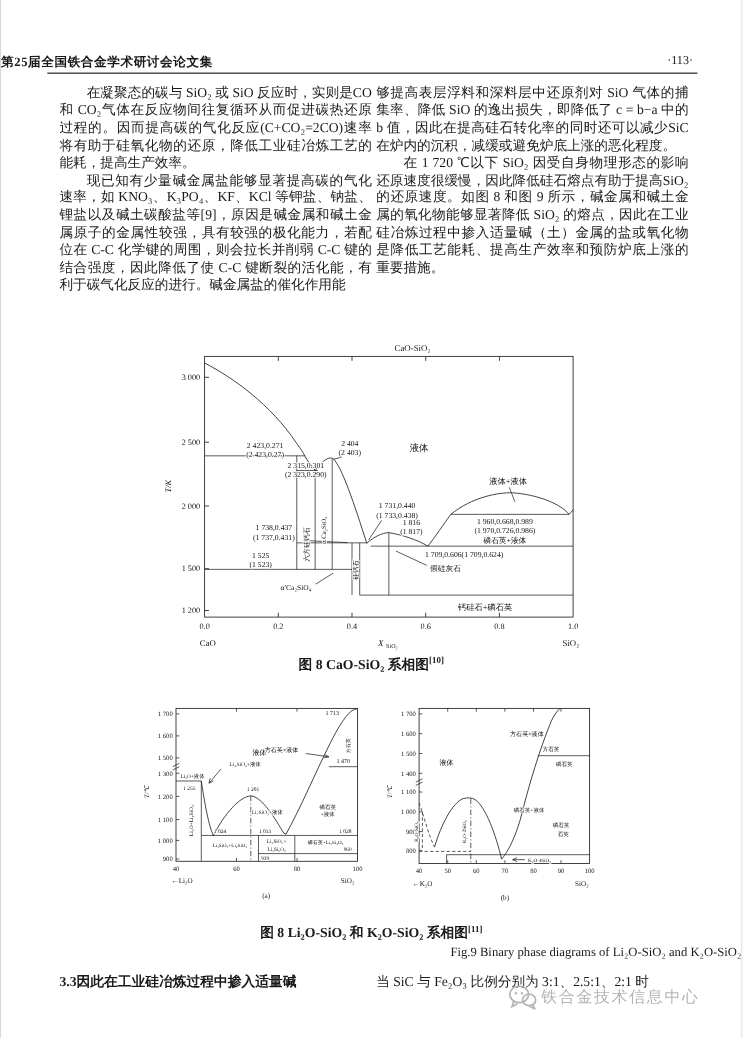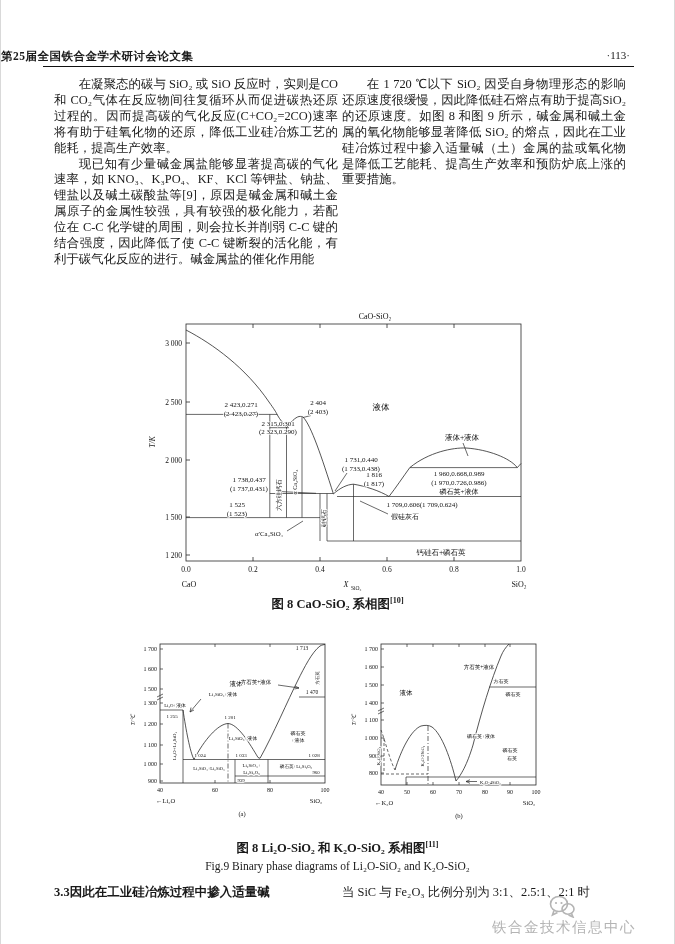--- a/index.html
+++ b/index.html
@@ -26,43 +26,44 @@
   .lnThin{stroke:#2a2a2a;stroke-width:.7;fill:none;}
   .dash{stroke-dasharray:3 2;}
   .dashdot{stroke-dasharray:5 2 1 2;}
   .fig8{position:absolute;left:140px;top:310px;}
   .fig9a{position:absolute;left:127px;top:640px;}
   .fig9b{position:absolute;left:348px;top:640px;}
   .cap{position:absolute;left:0;width:100%;text-align:center;}
   .capZh8{top:596px;font-size:12.5px;font-weight:bold;text-align:center;}
   .capEn8{top:616px;font-size:11.5px;}
   .capZh9{top:840px;font-size:12.5px;font-weight:bold;}
-  .capEn9{top:860px;font-size:11.5px;}
+  .capEn9{top:860px;font-size:11.5px;text-align:right;}
   .sec{position:absolute;top:884px;left:53px;width:284px;font-size:12.5px;font-weight:bold;}
   .sec .num{}
   .botR{position:absolute;top:884px;left:341px;width:286px;font-size:12.4px;}
   .wm{position:absolute;top:894px;right:38px;display:flex;align-items:center;
-    color:#b4b4b4;font-size:14.5px;letter-spacing:1.5px;flex-direction:column;}
+    color:#b4b4b4;font-size:14.5px;letter-spacing:1.5px;}
   .wm svg{margin-right:4px;}
   sup{font-size:.65em;}
 </style>
 </head>
 <body>
 
 <div class="page">
 
   <div class="hdr-title">第25届全国铁合金学术研讨会论文集</div>
   <div class="hdr-page">·113·</div>
   <div class="hdr-rule"></div>
 
   <div class="col col-l">
     <p class="ind">在凝聚态的碳与 SiO₂ 或 SiO 反应时，实则是CO 和 CO₂气体在反应物间往复循环从而促进碳热还原过程的。因而提高碳的气化反应(C+CO₂=2CO)速率将有助于硅氧化物的还原，降低工业硅冶炼工艺的能耗，提高生产效率。</p>
     <p class="ind">现已知有少量碱金属盐能够显著提高碳的气化速率，如 KNO₃、K₃PO₄、KF、KCl 等钾盐、钠盐、锂盐以及碱土碳酸盐等[9]，原因是碱金属和碱土金属原子的金属性较强，具有较强的极化能力，若配位在 C-C 化学键的周围，则会拉长并削弱 C-C 键的结合强度，因此降低了使 C-C 键断裂的活化能，有利于碳气化反应的进行。碱金属盐的催化作用能</p>
   </div>
   <div class="col col-r">
+    <p>够提高表层浮料和深料层中还原剂对 SiO 气体的捕集率、降低 SiO 的逸出损失，即降低了 c = b−a 中的 b 值，因此在提高硅石转化率的同时还可以减少SiC 在炉内的沉积，减缓或避免炉底上涨的恶化程度。</p>
     <p class="ind">在 1 720 ℃以下 SiO₂ 因受自身物理形态的影响还原速度很缓慢，因此降低硅石熔点有助于提高SiO₂ 的还原速度。如图 8 和图 9 所示，碱金属和碱土金属的氧化物能够显著降低 SiO₂ 的熔点，因此在工业硅冶炼过程中掺入适量碱（土）金属的盐或氧化物是降低工艺能耗、提高生产效率和预防炉底上涨的重要措施。</p>
   </div>
 
   <svg class="fig8" width="430" height="310" viewBox="0 0 430 310">
 
     <rect class="ln" x="45" y="14" width="335" height="237"></rect>
 
     <g class="ln">
       <path d="M45,33 h4 M45,92 h4 M45,150 h4 M45,207 h4 M45,245 h4"></path>
       <path d="M112,251 v-4 M179,251 v-4 M246,251 v-4 M313,251 v-4"></path>

